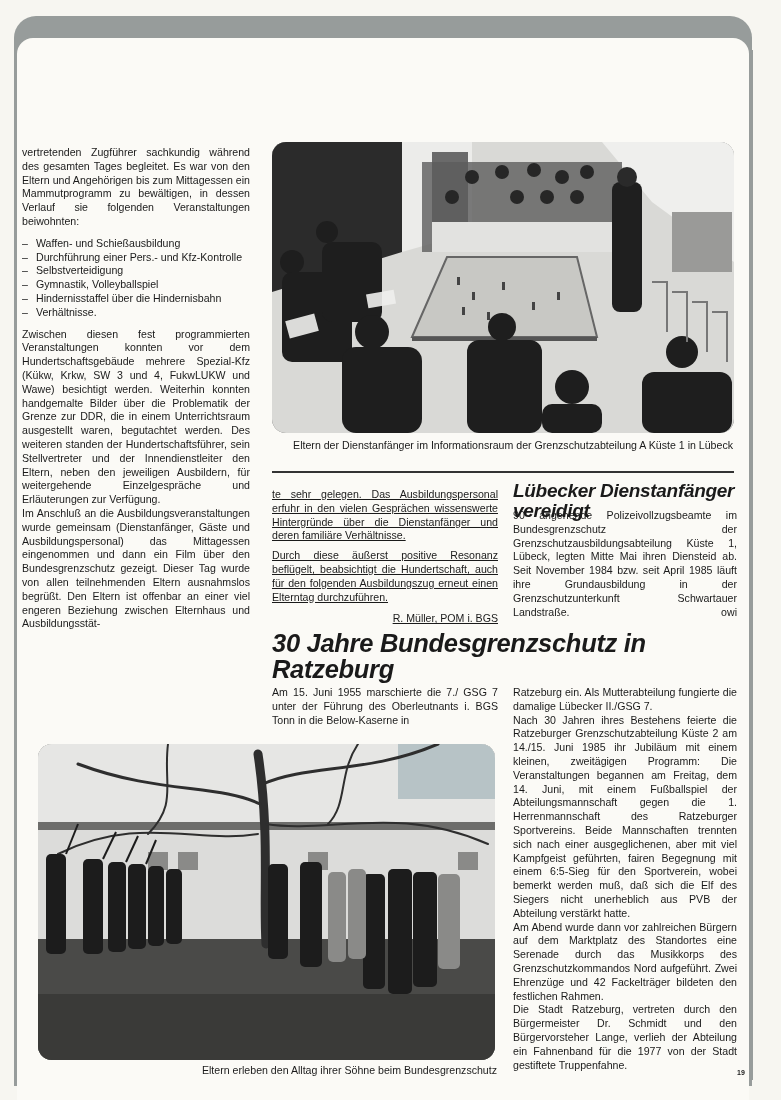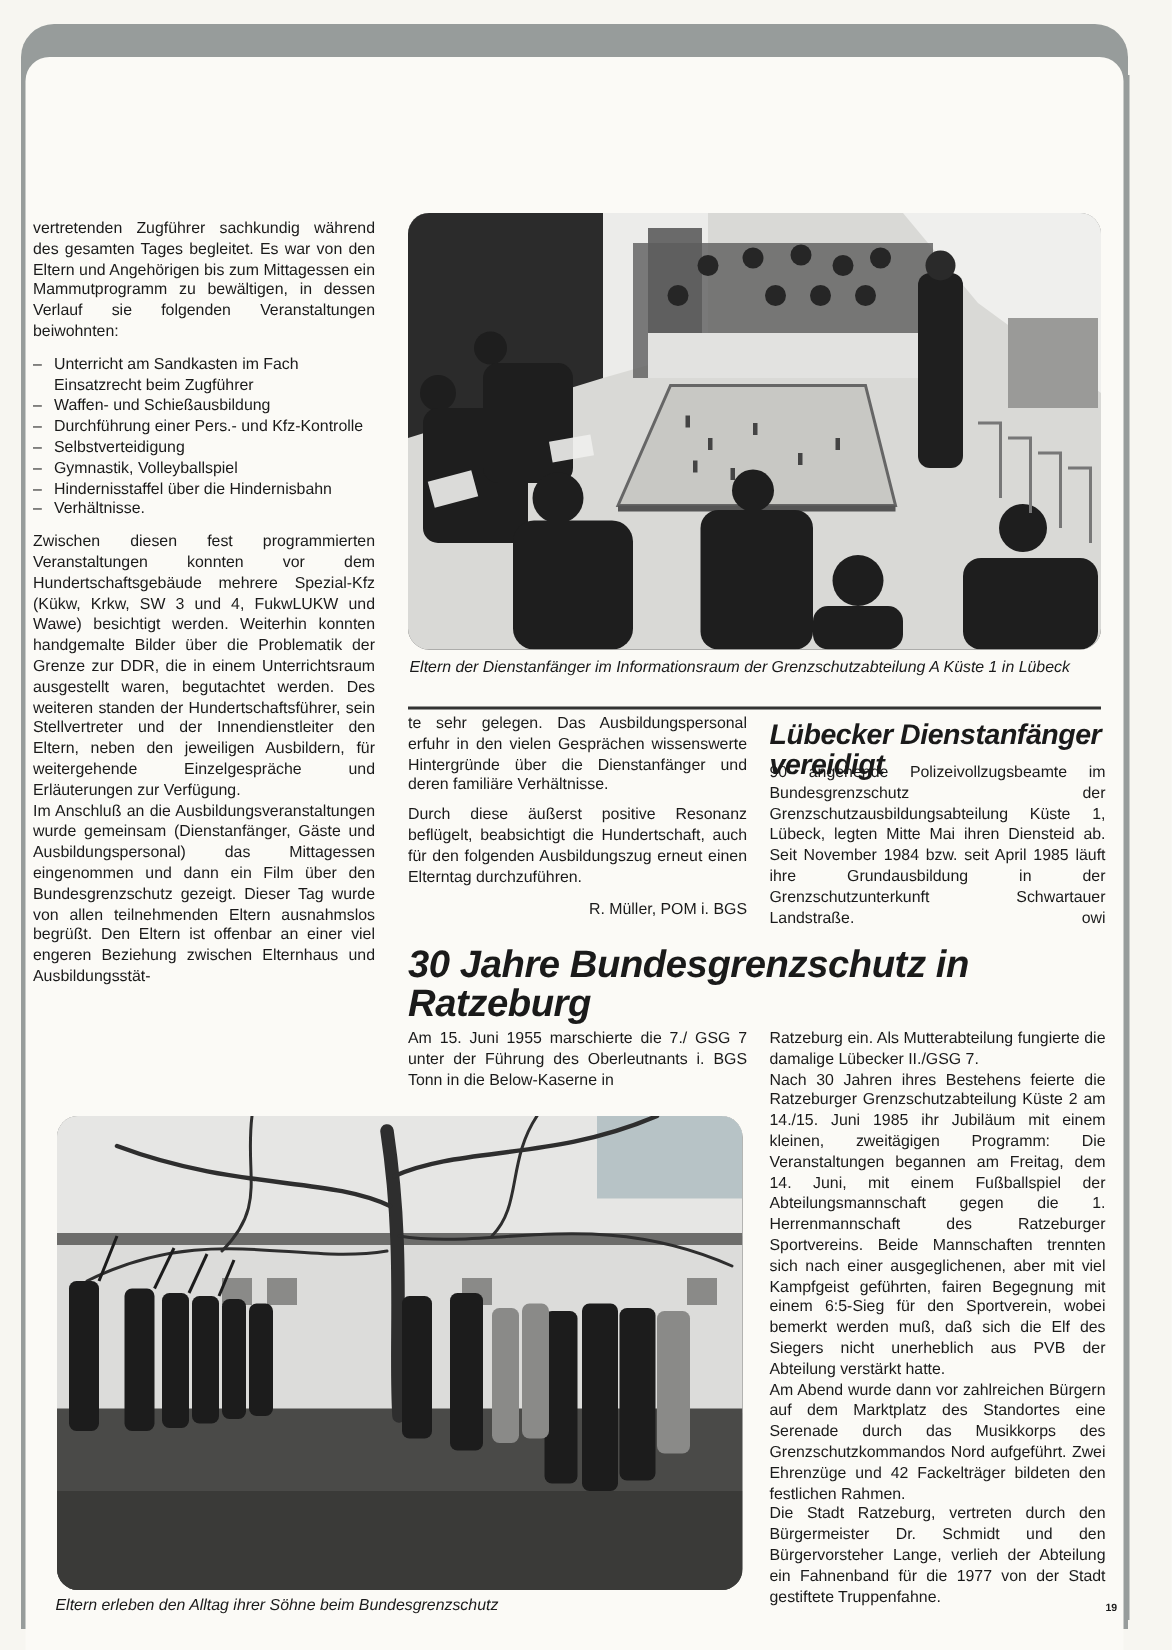--- a/index.html
+++ b/index.html
@@ -19,37 +19,37 @@
     background: #fbfaf6;
     border-radius: 16px 16px 0 0;
   }
   .right-rule {
     position: absolute; left: 751px; top: 50px; width: 2px; height: 1030px;
     background: #979c9b;
   }
   .col { position: absolute; font-size: 10.6px; line-height: 13.8px; text-align: justify; hyphens: manual; }
   .col p { margin: 0; }
   .col-left { left: 22px; top: 146px; width: 228px; }
-  .col-mid { left: 272px; top: 476px; width: 226px; }
+  .col-mid { left: 272px; top: 488px; width: 226px; text-decoration: underline; }
   .col-right { left: 513px; top: 480px; width: 224px; }
   .col-mid2 { left: 272px; top: 686px; width: 226px; }
   .col-right2 { left: 513px; top: 686px; width: 224px; }
 
   ul.list { list-style: none; margin: 8px 0 8px 0; padding: 0; text-align: left; }
   ul.list li { position: relative; padding-left: 14px; }
   ul.list li::before { content: "–"; position: absolute; left: 0; }
 
   .photo {
     position: absolute; overflow: hidden; border-radius: 14px;
     background: #555;
   }
   .photo-top { left: 272px; top: 142px; width: 462px; height: 291px; }
   .photo-bottom { left: 38px; top: 744px; width: 457px; height: 316px; }
 
-  .caption { position: absolute; font-style: italic; font-size: 10.6px; line-height: 13px; }
+  .caption { position: absolute; font-size: 10.6px; line-height: 13px; text-align: right; }
   .caption-top { left: 273px; top: 439px; width: 460px; }
   .caption-bottom { left: 37px; top: 1064px; width: 460px; }
   .divider-top { position: absolute; left: 272px; top: 471px; width: 462px; height: 1.5px; background: #333; }
 
   .headline {
     position: absolute; font-weight: bold; font-style: italic;
     font-family: "Liberation Sans", sans-serif; letter-spacing: -0.3px;
   }
   .headline-luebeck { left: 513px; top: 481px; width: 226px; font-size: 19px; line-height: 20px; }
   .headline-30 { left: 272px; top: 630px; width: 470px; font-size: 25.5px; line-height: 26px; }
@@ -61,21 +61,20 @@
 </head>
 <body>
 
 <div class="page-frame"></div>
 <div class="page-inner"></div>
 <div class="right-rule"></div>
 
 <div class="col col-left">
   <p>vertretenden Zugführer sachkundig während des gesamten Tages begleitet. Es war von den Eltern und Angehörigen bis zum Mittagessen ein Mammutprogramm zu bewältigen, in dessen Verlauf sie folgenden Veranstaltungen beiwohnten:</p>
   <ul class="list">
-    <li>Unterricht am Sandkasten im Fach Einsatzrecht beim Zugführer</li>
     <li>Waffen- und Schießausbildung</li>
     <li>Durchführung einer Pers.- und Kfz-Kontrolle</li>
     <li>Selbstverteidigung</li>
     <li>Gymnastik, Volleyballspiel</li>
     <li>Hindernisstaffel über die Hindernisbahn</li>
     <li>Verhältnisse.</li>
   </ul>
   <p>Zwischen diesen fest programmierten Veranstaltungen konnten vor dem Hundertschaftsgebäude mehrere Spezial-Kfz (Kükw, Krkw, SW 3 und 4, FukwLUKW und Wawe) besichtigt werden. Weiterhin konnten handgemalte Bilder über die Problematik der Grenze zur DDR, die in einem Unterrichtsraum ausgestellt waren, begutachtet werden. Des weiteren standen der Hundertschaftsführer, sein Stellvertreter und der Innendienstleiter den Eltern, neben den jeweiligen Ausbildern, für weitergehende Einzelgespräche und Erläuterungen zur Verfügung.</p>
   <p>Im Anschluß an die Ausbildungsveranstaltungen wurde gemeinsam (Dienstanfänger, Gäste und Ausbildungspersonal) das Mittagessen eingenommen und dann ein Film über den Bundesgrenzschutz gezeigt. Dieser Tag wurde von allen teilnehmenden Eltern ausnahmslos begrüßt. Den Eltern ist offenbar an einer viel engeren Beziehung zwischen Elternhaus und Ausbildungsstät-</p>
 </div>

